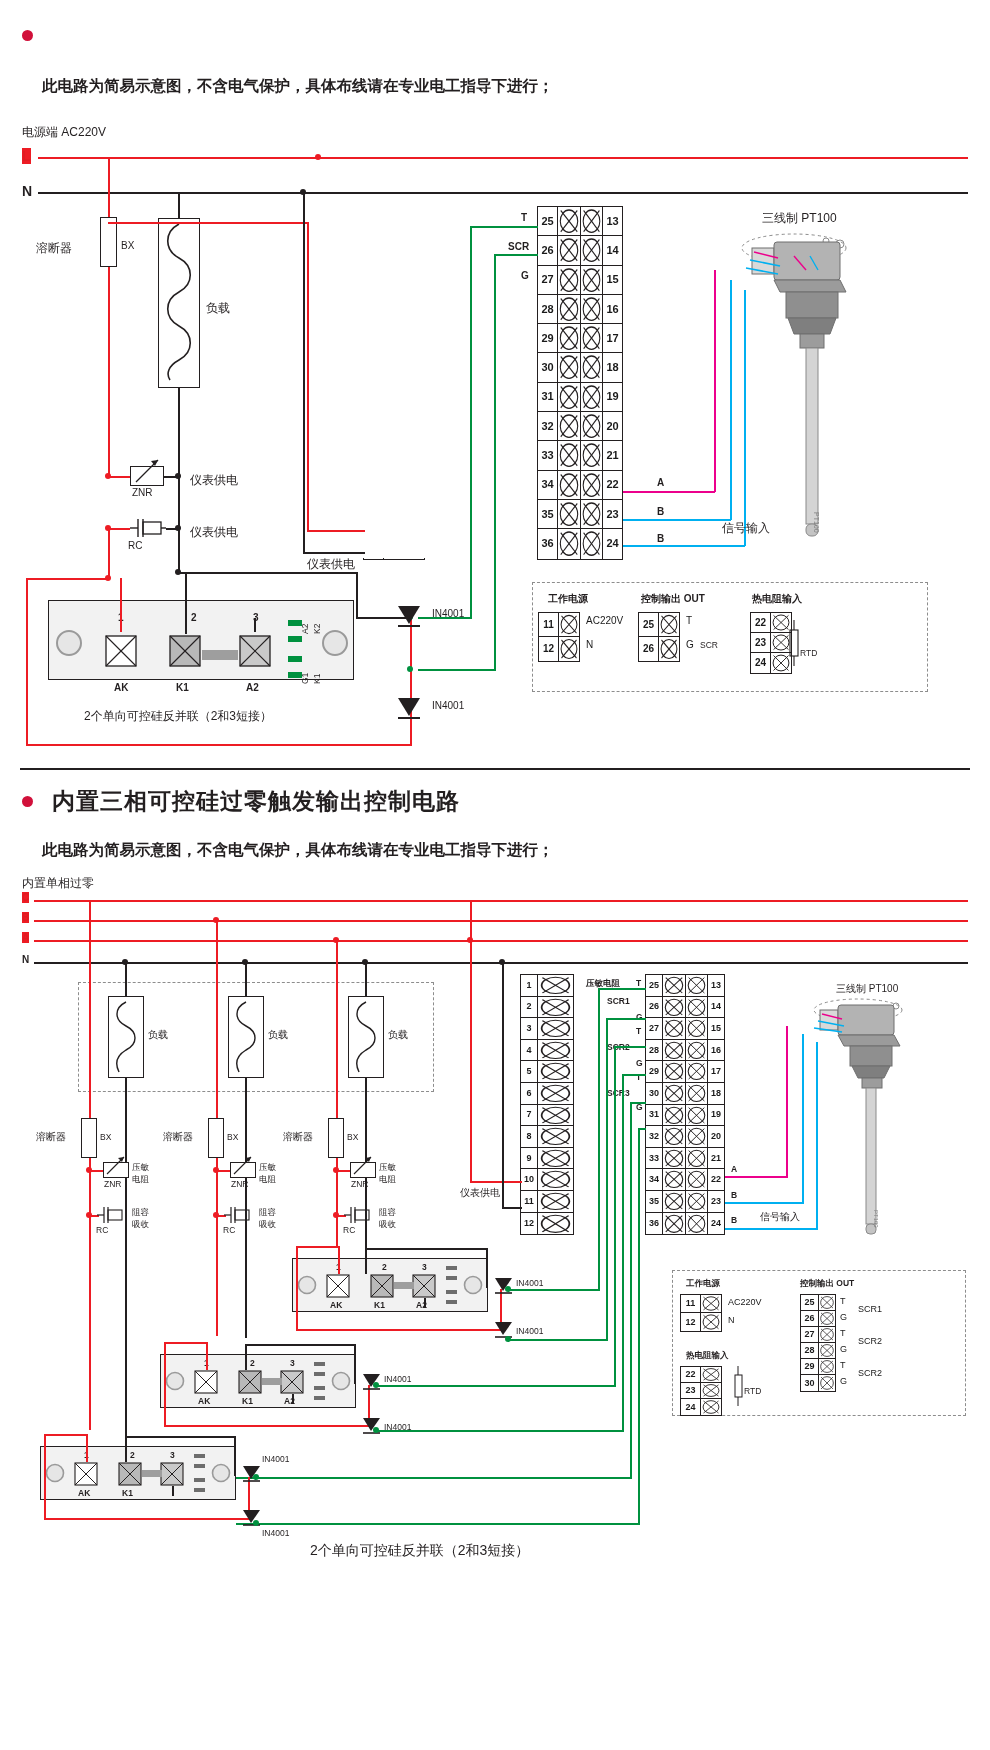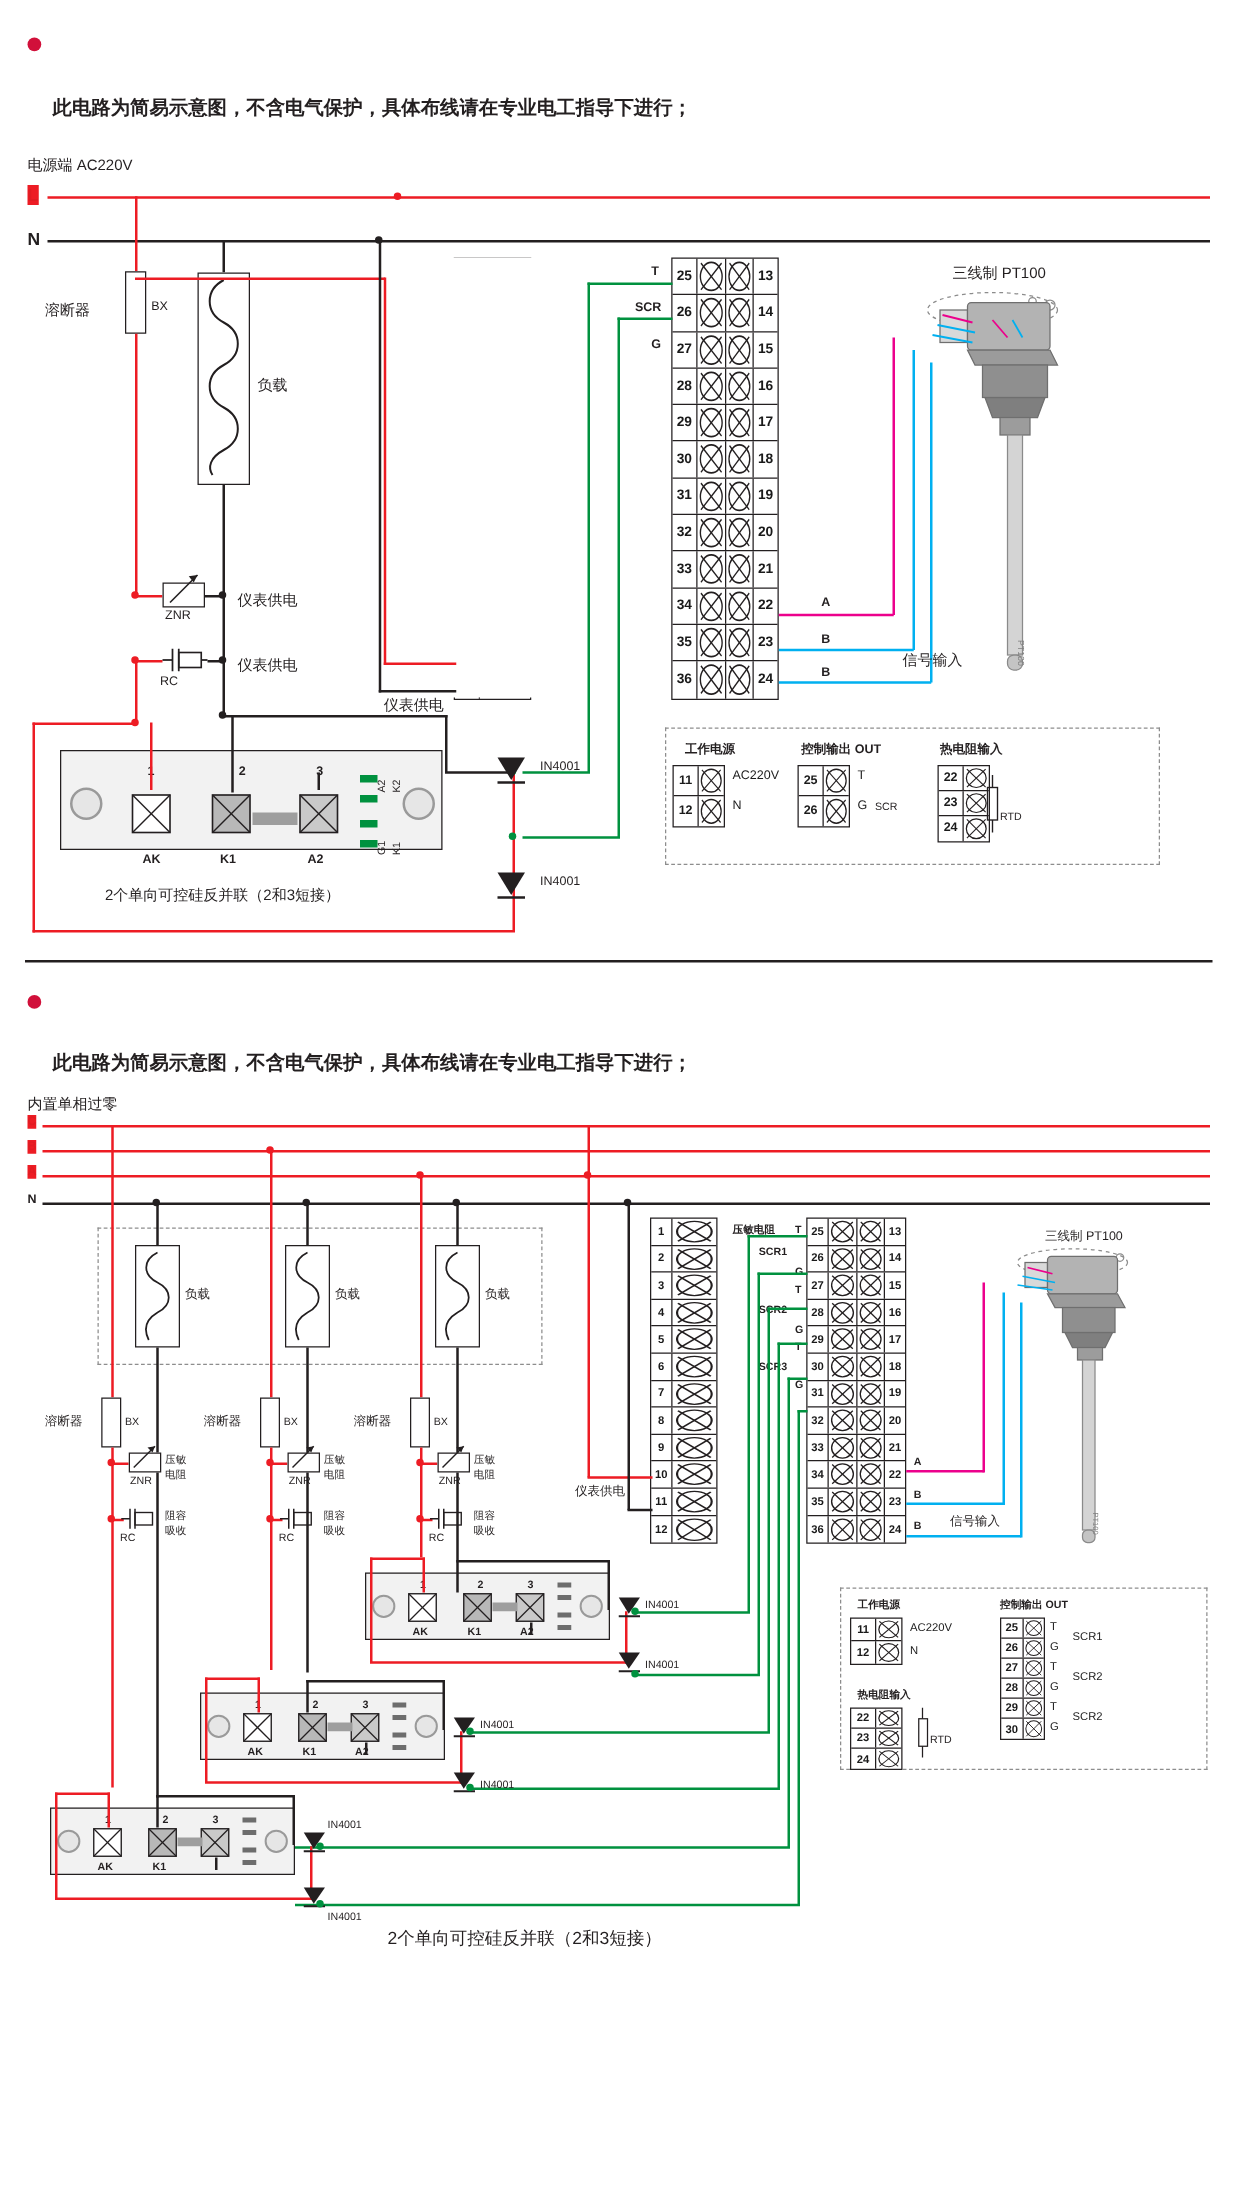--- a/index.html
+++ b/index.html
@@ -664,20 +664,21 @@
     <line x1="8" y1="26" x2="30" y2="26" stroke="#231f20" stroke-width="2"></line>
   </svg>
   <div class="lbl sm" style="left:432px; top:700px;">IN4001</div>
 </div>
 
 <div class="divider"></div>
 
 <div class="section" id="sec2">
 
   <div class="bullet" style="left:22px; top:26px;"></div>
+  <div class="heading" style="left:52px; top:16px;">内置三相可控硅过零触发输出控制电路</div>
   <div class="subheading" style="left:42px; top:70px;">此电路为简易示意图，不含电气保护，具体布线请在专业电工指导下进行；</div>
 
   <div class="lbl" style="left:22px; top:105px;">内置单相过零</div>
 
   <div class="lbl b red sm" style="left:22px; top:122px;">C</div>
   <div class="w wh red" style="left:34px; top:130px; width:934px;"></div>
   <div class="lbl b red sm" style="left:22px; top:142px;">B</div>
   <div class="w wh red" style="left:34px; top:150px; width:934px;"></div>
   <div class="lbl b red sm" style="left:22px; top:162px;">A</div>
   <div class="w wh red" style="left:34px; top:170px; width:934px;"></div>

